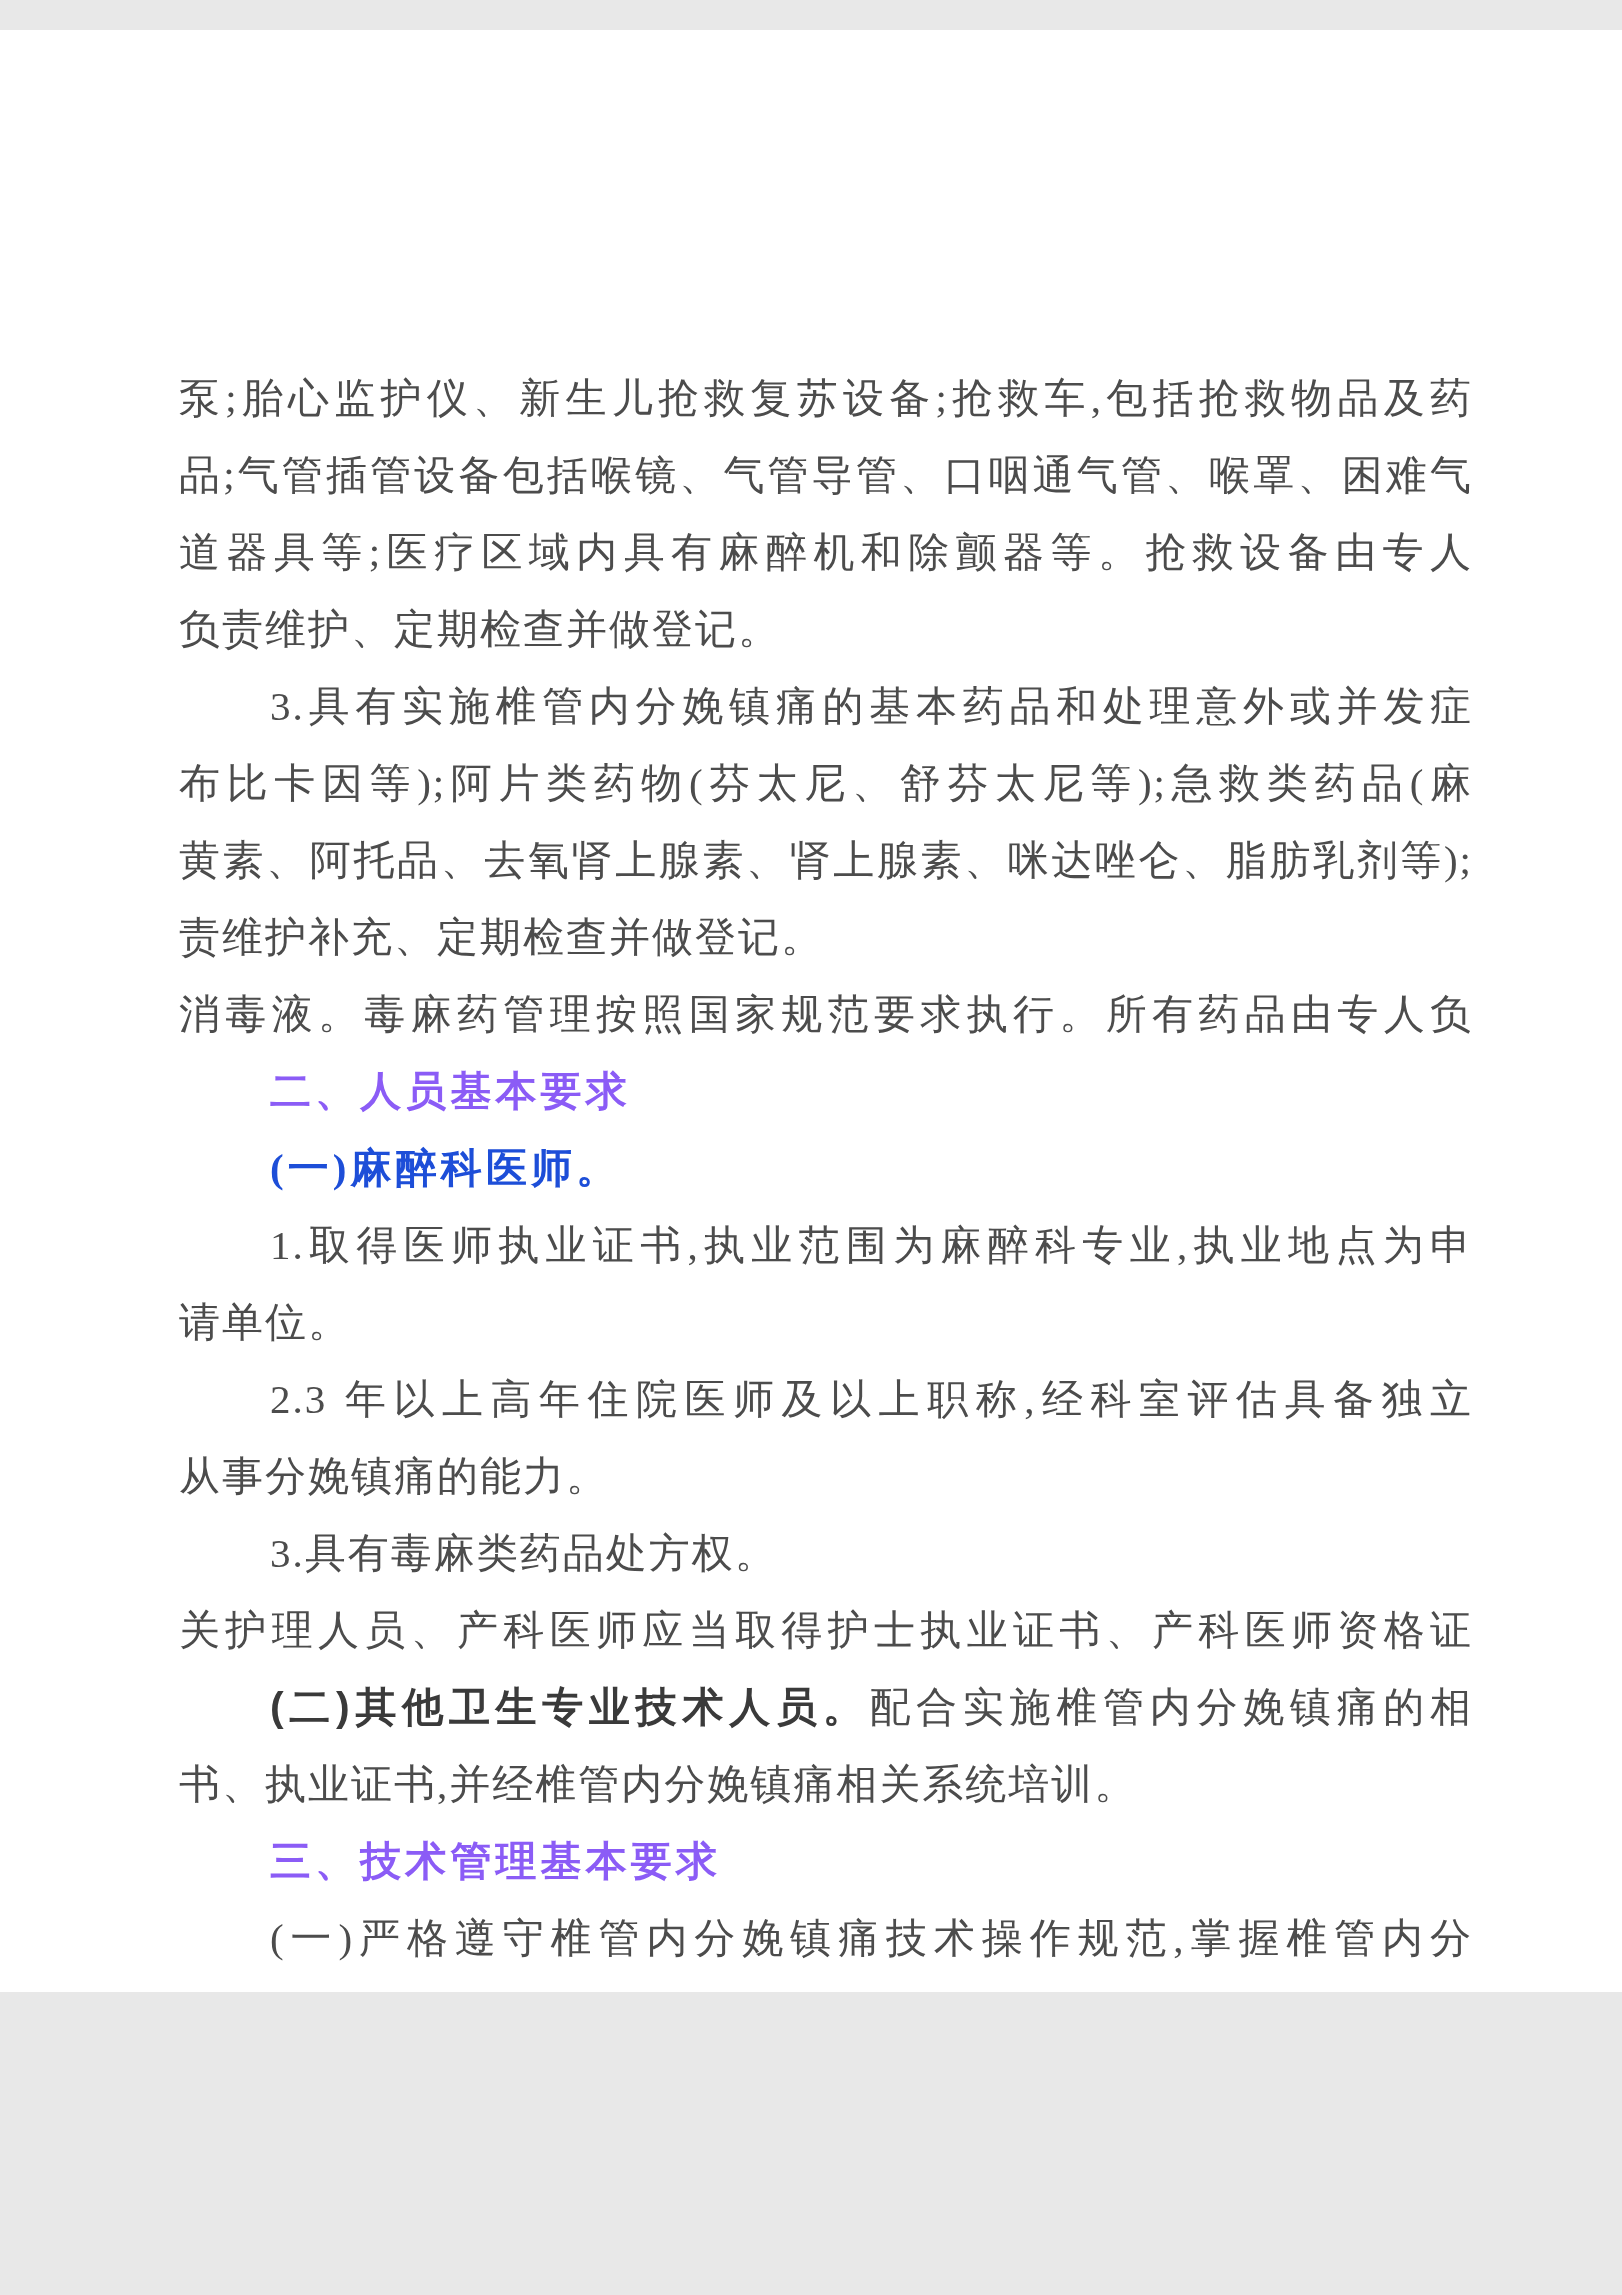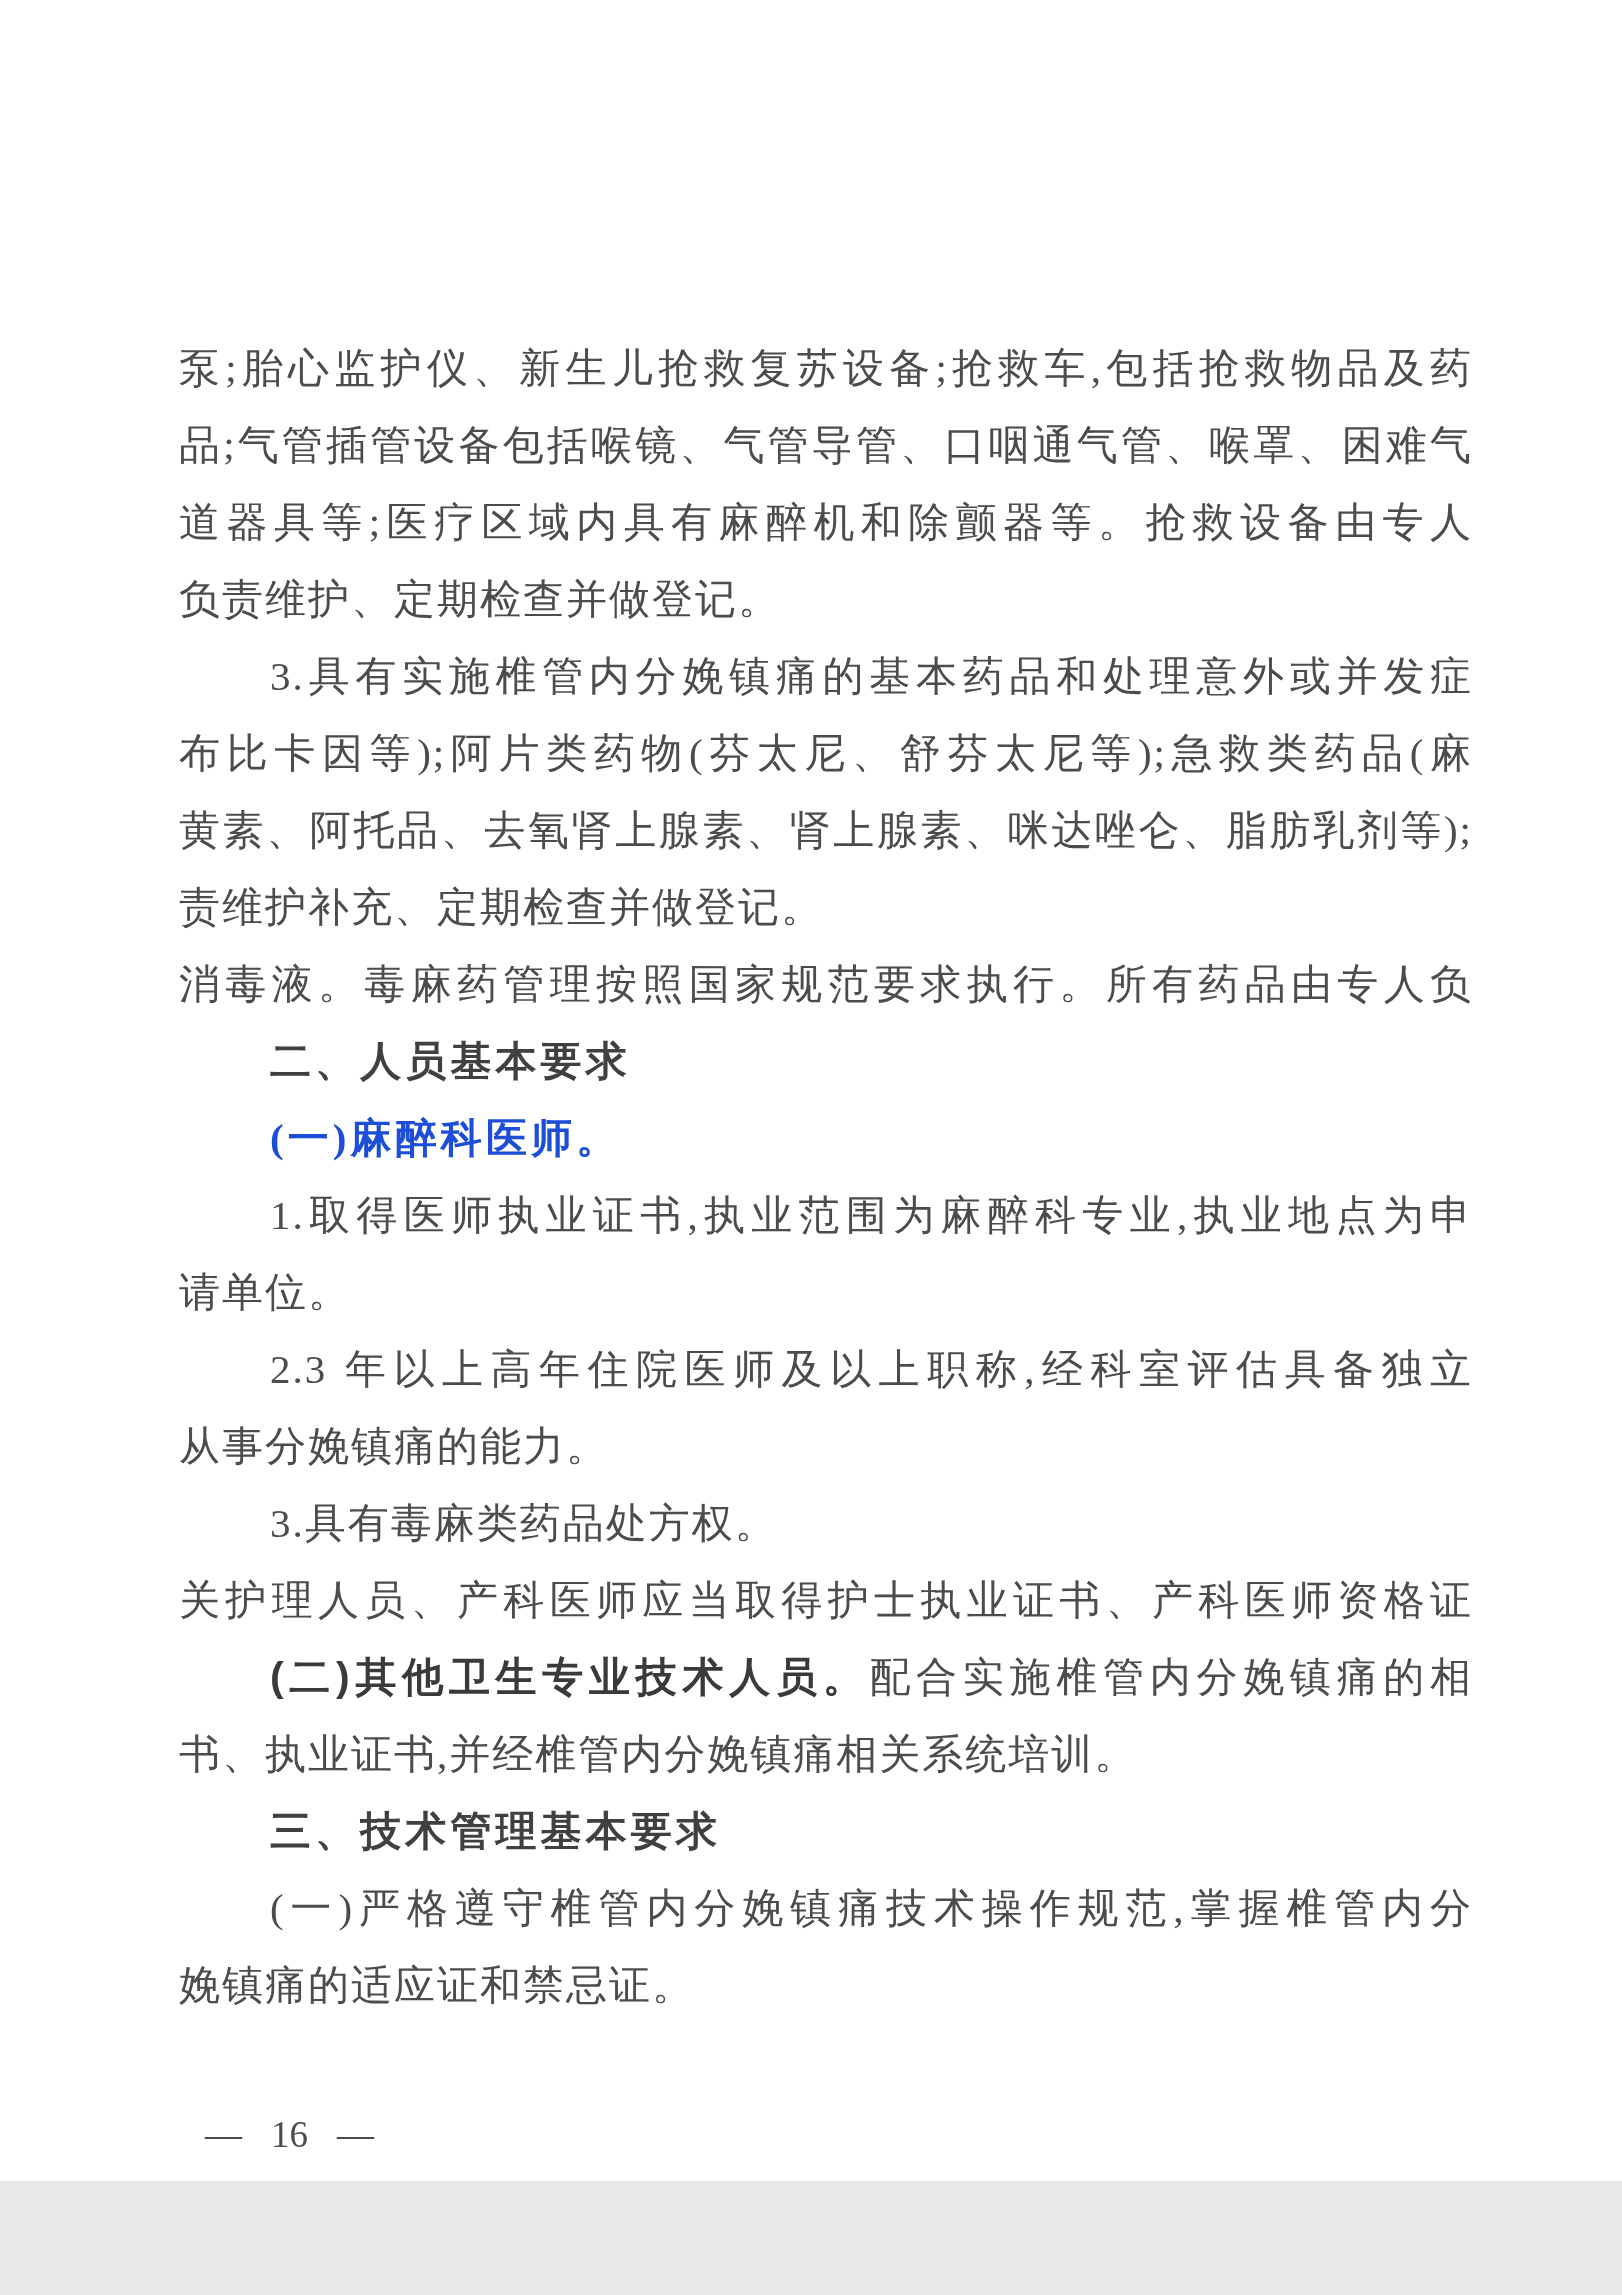--- a/index.html
+++ b/index.html
@@ -1,21 +1,22 @@
 <!DOCTYPE html>
 <html style="font-size:11px"><head>
 <meta charset="utf-8">
 <style>
   html,body { margin:0; padding:0; background:#e8e8e8; }
   .page {
     position:relative;
-    width:1623px; height:2181px;
+    width:1623px; height:1962px;
     background:#ffffff;
     font-family:"Liberation Serif","DejaVu Serif",serif;
     overflow:hidden;
+    margin-top:30px;
   }
   .doc-body {
     position:absolute;
     left:179px; top:330px;
     width:1294px;
   }
   .ln {
     font-size:41px;
     line-height:77px;
     height:77px;
@@ -24,21 +25,21 @@
     text-justify:inter-character;
   }
   .ln.full {
     text-align:justify;
     text-align-last:justify;
   }
   .ln.ind { text-indent:91px; }
   .ln.h {
     font-family:"Liberation Sans","DejaVu Sans",sans-serif;
     font-weight:bold;
-    color:#404040;
+    color:#8b5cf6;
     letter-spacing:4.1px;
   }
   .ln.sb { font-weight:bold; color:#1d4ed8; letter-spacing:4.1px; }
   .ln .b {
     font-weight:bold;
     font-family:"Liberation Sans","DejaVu Sans",sans-serif;
     color:#3a3a3a;
   }
   .footer {
     position:absolute;

